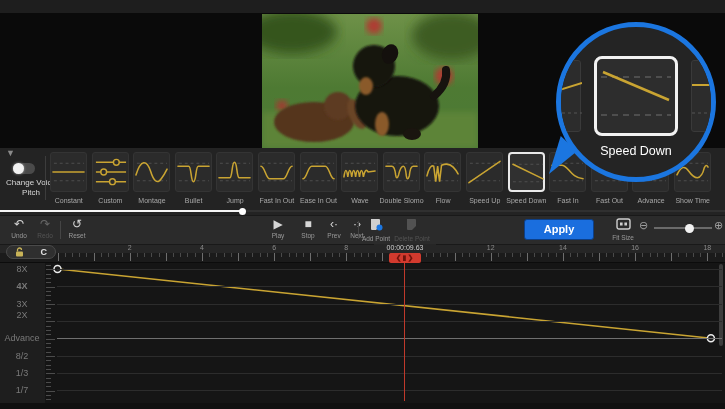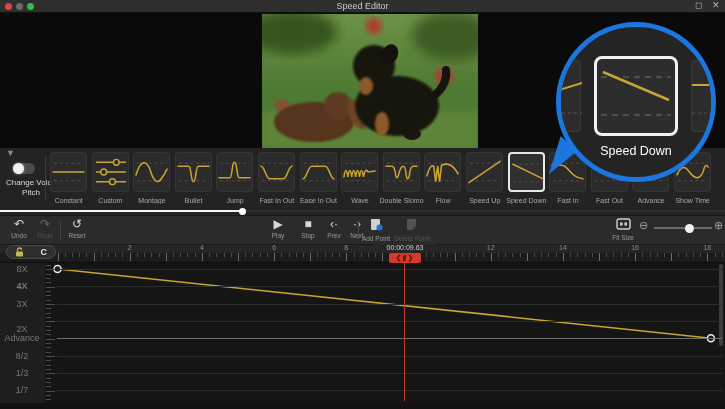--- a/index.html
+++ b/index.html
@@ -75,28 +75,20 @@
   .mag-label { position:absolute; left:0; right:0; top:117px; text-align:center; font-size:12.5px; color:#ffffff; }
   .mag-side { position:absolute; top:33px; width:26px; height:72px; background:#2c2c2c; border:1px solid #3a3a3a; border-radius:3px; }
 
   svg { display:block; }
 </style>
 </head>
 <body>
 
 <div id="app">
 
-  <div class="titlebar">
-    <span class="tl" style="left:5px;background:#e0443e"></span>
-    <span class="tl" style="left:16px;background:#6b6b6b"></span>
-    <span class="tl" style="left:27px;background:#2fbf4a"></span>
-    <div class="title">Speed Editor</div>
-    <span class="wctl" style="left:695px">◻</span>
-    <span class="wctl" style="left:712px">✕</span>
-  </div>
 
   <div class="stage">
     <div class="video">
       <svg width="216" height="134" viewBox="0 0 216 134">
         <defs>
           <linearGradient id="gbg" x1="0" y1="0" x2="0" y2="1">
             <stop offset="0" stop-color="#6e9148"></stop>
               <stop offset="0.55" stop-color="#4e7a33"></stop>
               <stop offset="1" stop-color="#4c7a36"></stop>
           </linearGradient>
@@ -333,20 +325,21 @@
       <span class="tlabel">Add Point</span>
     </div>
     <div class="tbtn dim" style="left:390px;width:44px">
       <span class="ticon">
         <svg width="14" height="13" viewBox="0 0 14 13" style="display:inline">
           <path d="M2,1 h8 a1,1 0 0 1 1,1 v6 l-4,4 h-4 a1,1 0 0 1 -1,-1 z" fill="#9a9a9a"></path>
         </svg>
       </span>
       <span class="tlabel">Delete Point</span>
     </div>
+    <div class="apply-btn">Apply</div>
     <div class="tbtn" style="left:606px">
       <span class="ticon">
         <svg width="15" height="12" viewBox="0 0 15 12" style="display:inline">
           <rect x="1" y="1" width="13" height="10" rx="2" fill="none" stroke="#cfcfcf" stroke-width="1.4"></rect>
           <rect x="4" y="4.5" width="2.6" height="3" fill="#cfcfcf"></rect>
           <rect x="8.4" y="4.5" width="2.6" height="3" fill="#cfcfcf"></rect>
         </svg>
       </span>
       <span class="tlabel">Fit Size</span>
     </div>
@@ -481,21 +474,21 @@
         <circle cx="710.9100000000001" cy="75.2" r="3.5" fill="#1b1b1b" stroke="#ececec" stroke-width="1.5"></circle>
       </svg>
     <div class="vscroll"></div>
   <div class="gridline" style="top: 6px;"></div>
       <div class="glabel" style="top: 1px;">8X</div>
       <div class="gridline" style="top: 23.3px;"></div>
       <div class="glabel" style="top: 18.3px; font-weight: bold;">4X</div>
       <div class="gridline" style="top: 40.6px;"></div>
       <div class="glabel" style="top: 35.6px;">3X</div>
       <div class="gridline" style="top: 57.9px;"></div>
-      <div class="glabel" style="top: 61px;">2X</div>
+      <div class="glabel" style="top: 47px;">2X</div>
       <div class="gridline orig" style="top: 75.2px;"></div>
       <div class="glabel" style="top: 70.2px;">Advance</div>
       <div class="gridline" style="top: 92.5px;"></div>
       <div class="glabel" style="top: 87.5px;">8/2</div>
       <div class="gridline" style="top: 109.8px;"></div>
       <div class="glabel" style="top: 104.8px;">1/3</div>
       <div class="gridline" style="top: 127.1px;"></div>
       <div class="glabel" style="top: 122.1px;">1/7</div>
       <div class="mtick" style="top: 2px; width: 5px;"></div>
       <div class="mtick" style="top: 6.33px; width: 9px;"></div>

